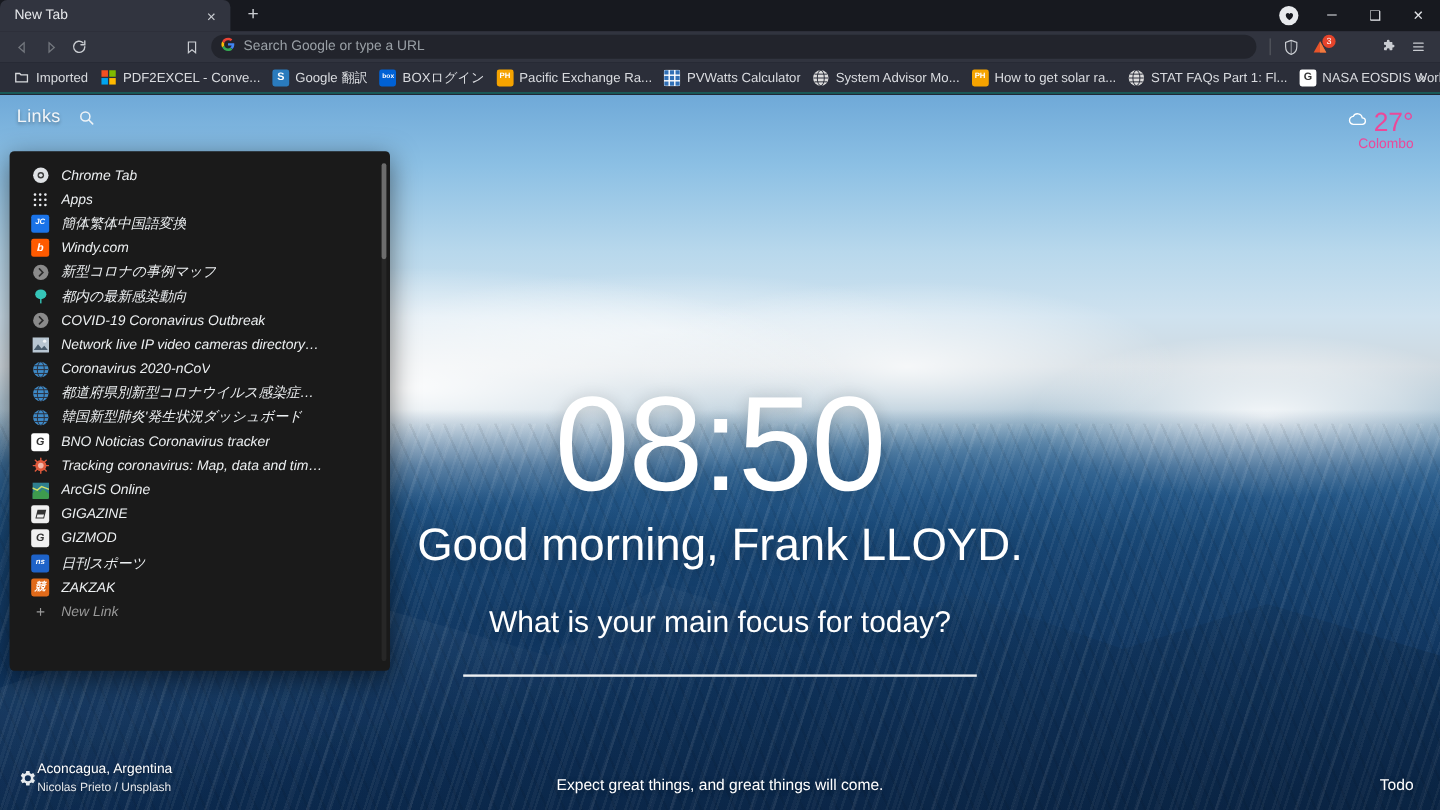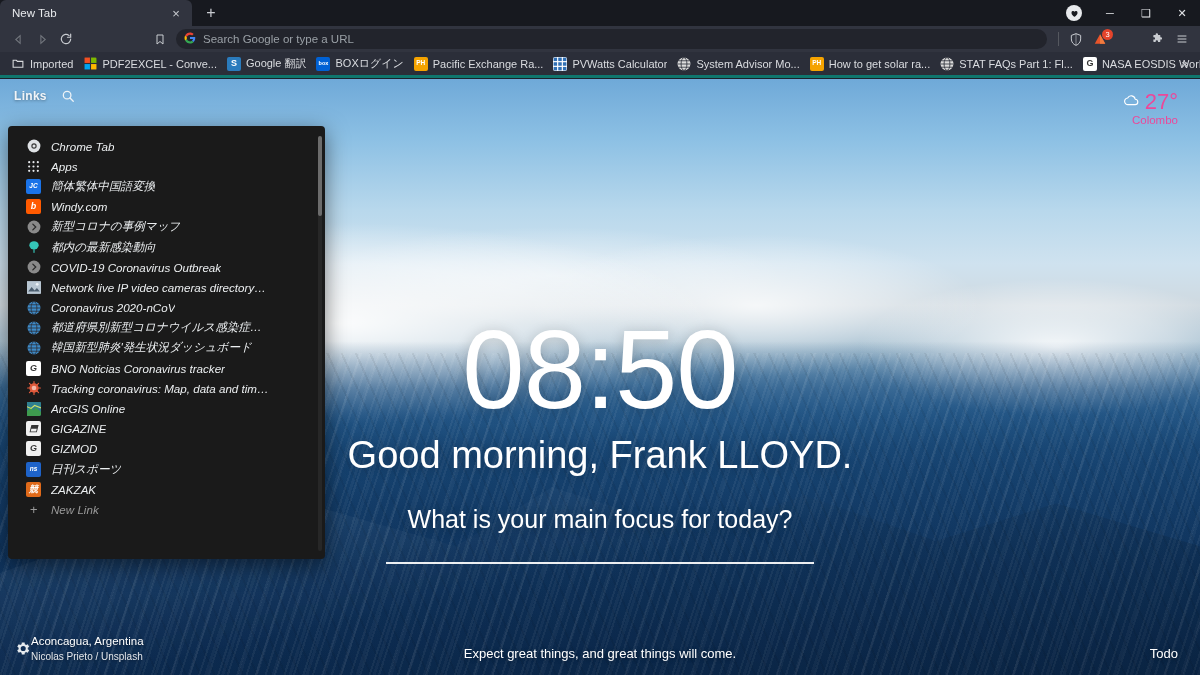--- a/index.html
+++ b/index.html
@@ -78,21 +78,21 @@
     position: absolute; top: 1px; right: -1px;
     min-width: 11px; height: 11px; border-radius: 6px;
     background: #e5442b; color: #fff; font-size: 7.5px;
     display: flex; align-items: center; justify-content: center;
     padding: 0 2px; line-height: 1;
   }
 
   .bookmarks {
     height: 26px; background: #2b2e39;
     display: flex; align-items: center; padding: 0 6px;
-    border-bottom: 3px solid #0f766e; position: relative;
+    border-bottom: 1px solid #0f766e; position: relative;
   }
   .bm {
     display: flex; align-items: center; height: 20px;
     padding: 0 5px; border-radius: 3px; flex: none; max-width: 150px;
   }
   .bm-label {
     font-size: 11px; color: #dadce0; margin-left: 5px;
     white-space: nowrap; overflow: hidden; text-overflow: ellipsis;
   }
   .favicon {
@@ -156,23 +156,22 @@
       linear-gradient(to top left, rgba(0,0,0,0.18), rgba(0,0,0,0) 60%);
     clip-path: polygon(0% 62%, 9% 48%, 17% 57%, 27% 38%, 38% 52%, 46% 30%, 58% 47%, 67% 33%, 78% 50%, 88% 36%, 100% 52%, 100% 100%, 0% 100%);
   }
 
   
   .links-header {
     position: absolute; left: 14px; top: 10px;
     display: flex; align-items: center; gap: 14px; z-index: 30;
   }
   .links-label {
-    font-size: 12px; color: #f2f5f8; letter-spacing: .3px;
+    font-size: 15px; color: #f2f5f8; letter-spacing: .3px;
     text-shadow: 0 1px 3px rgba(0,0,0,0.35);
-    font-weight: bold;
   }
   .links-search { color: #eef3f7; display: flex; align-items: center; }
 
   
   .links-panel {
     position: absolute; left: 8px; top: 47px; width: 317px; height: 433px;
     background: #1a1a1a; border-radius: 4px;
     box-shadow: 0 6px 22px rgba(0,0,0,0.5);
     z-index: 40; overflow: hidden; padding: 10px 0 6px 0;
   }

